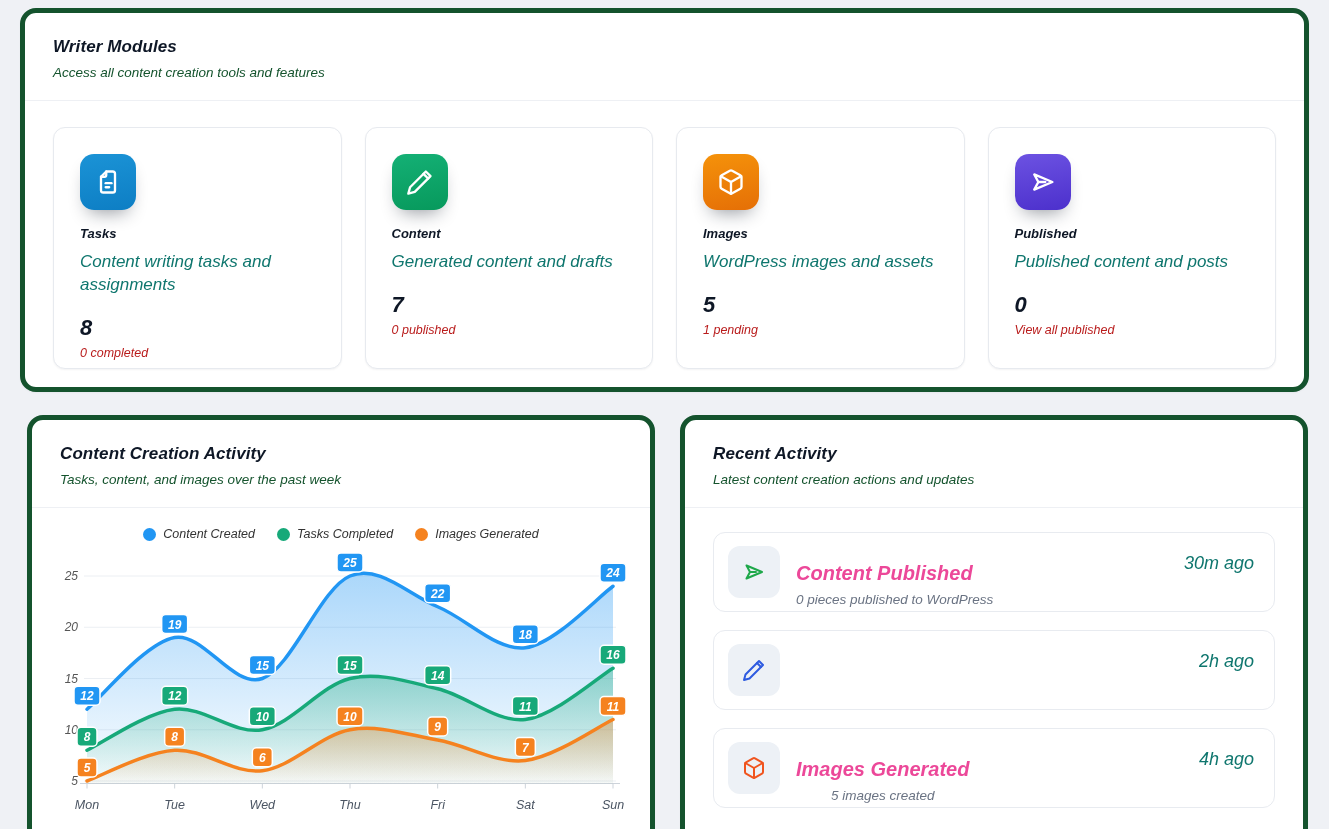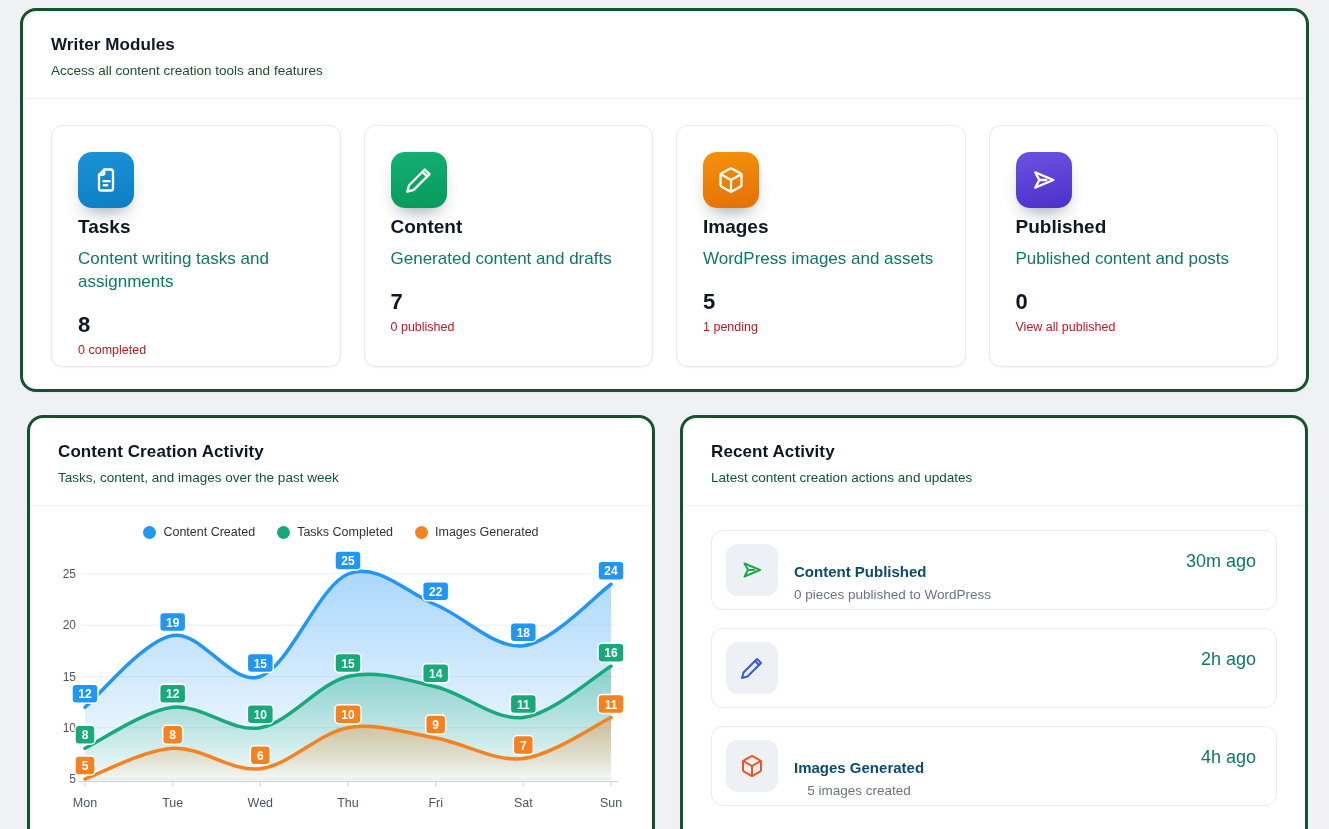--- a/index.html
+++ b/index.html
@@ -6,23 +6,24 @@
   html,body { width:1329px; height:829px; overflow:hidden; }
   body {
     font-family:"Liberation Sans", sans-serif;
     background:#eff1f5;
     position:relative;
     color:#101828;
   }
   .panel {
     position:absolute;
     background:#fff;
-    border:3px solid #14532d;
+    border:5px solid #14532d;
     border-radius:16px;
     box-shadow:0 1px 2px rgba(16,24,40,.04);
+    font-style:italic;
   }
   .panel-header { padding:24px 28px 0 28px; height:88px; border-bottom:1px solid #eef0f4; }
   .panel-title { font-size:17px; font-weight:700; color:#0e1726; letter-spacing:.1px; }
   .panel-subtitle { margin-top:8px; font-size:13.5px; color:#14532d; }
 
   
   #modules-panel { left:20px; top:8px; width:1289px; height:384px; }
   .cards-row {
     position:absolute; left:28px; top:114px; right:28px;
     display:grid; grid-template-columns:repeat(4,1fr); gap:23px;
@@ -31,21 +32,21 @@
     background:#fff; border:1px solid #e7eaef; border-radius:12px;
     height:242px; padding:26px; cursor:pointer;
     box-shadow:0 1px 2px rgba(16,24,40,.05);
   }
   .tile {
     width:56px; height:56px; border-radius:14px;
     display:flex; align-items:center; justify-content:center;
     color:#fff; box-shadow:0 10px 18px -8px rgba(16,24,40,.45);
   }
   .tile svg { width:28px; height:28px; }
-  .module-title { margin-top:8px; font-size:19px; font-weight:700; color:#0e1726; }
+  .module-title { margin-top:16px; font-size:13px; font-weight:700; color:#0e1726; }
   .module-desc { margin-top:10px; font-size:17px; color:#0f766e; line-height:1.35; }
   .module-stat { margin-top:18px; font-size:22px; font-weight:800; color:#0e1726; }
   .module-substat { margin-top:5px; font-size:12.5px; color:#b91c1c; }
 
   
   #activity-panel { left:27px; top:415px; width:628px; height:438px; }
   #recent-panel  { left:680px; top:415px; width:628px; height:438px; }
 
   .legend-row {
     margin-top:18px; display:flex; justify-content:center; gap:22px;
@@ -60,21 +61,21 @@
     height:80px; border:1px solid #e8ebf0; border-radius:12px; background:#fff;
     display:flex; align-items:center; padding:14px 20px 14px 14px; position:relative;
     cursor:pointer;
   }
   .recent-icon-box {
     width:52px; height:52px; border-radius:12px; background:#edf1f6;
     display:flex; align-items:center; justify-content:center; flex:0 0 auto;
   }
   .recent-icon-box svg { width:24px; height:24px; }
   .recent-texts { margin-left:16px; }
-  .recent-title { font-size:15px; font-weight:700; color:#0c4a6e;margin-top:24px; }
+  .recent-title { font-size:20px; font-weight:700; color:#ec4899;margin-top:24px; }
   .recent-desc { margin-top:7px; font-size:13.5px; color:#6a7383;text-align:center; }
   .recent-time { position:absolute; right:20px; top:20px; font-size:18px; color:#0f766e; }
 </style>
 </head>
 <body>
 
 <svg width="0" height="0" style="position:absolute" aria-hidden="true">
   <defs>
     <g id="def-file-icon" fill="none" stroke="currentColor" stroke-width="2" stroke-linecap="round" stroke-linejoin="round">
       <path d="M10.5 3 H16 a2 2 0 0 1 2 2 v14 a2 2 0 0 1 -2 2 H8 a2 2 0 0 1 -2 -2 V7.5 Z"></path>

